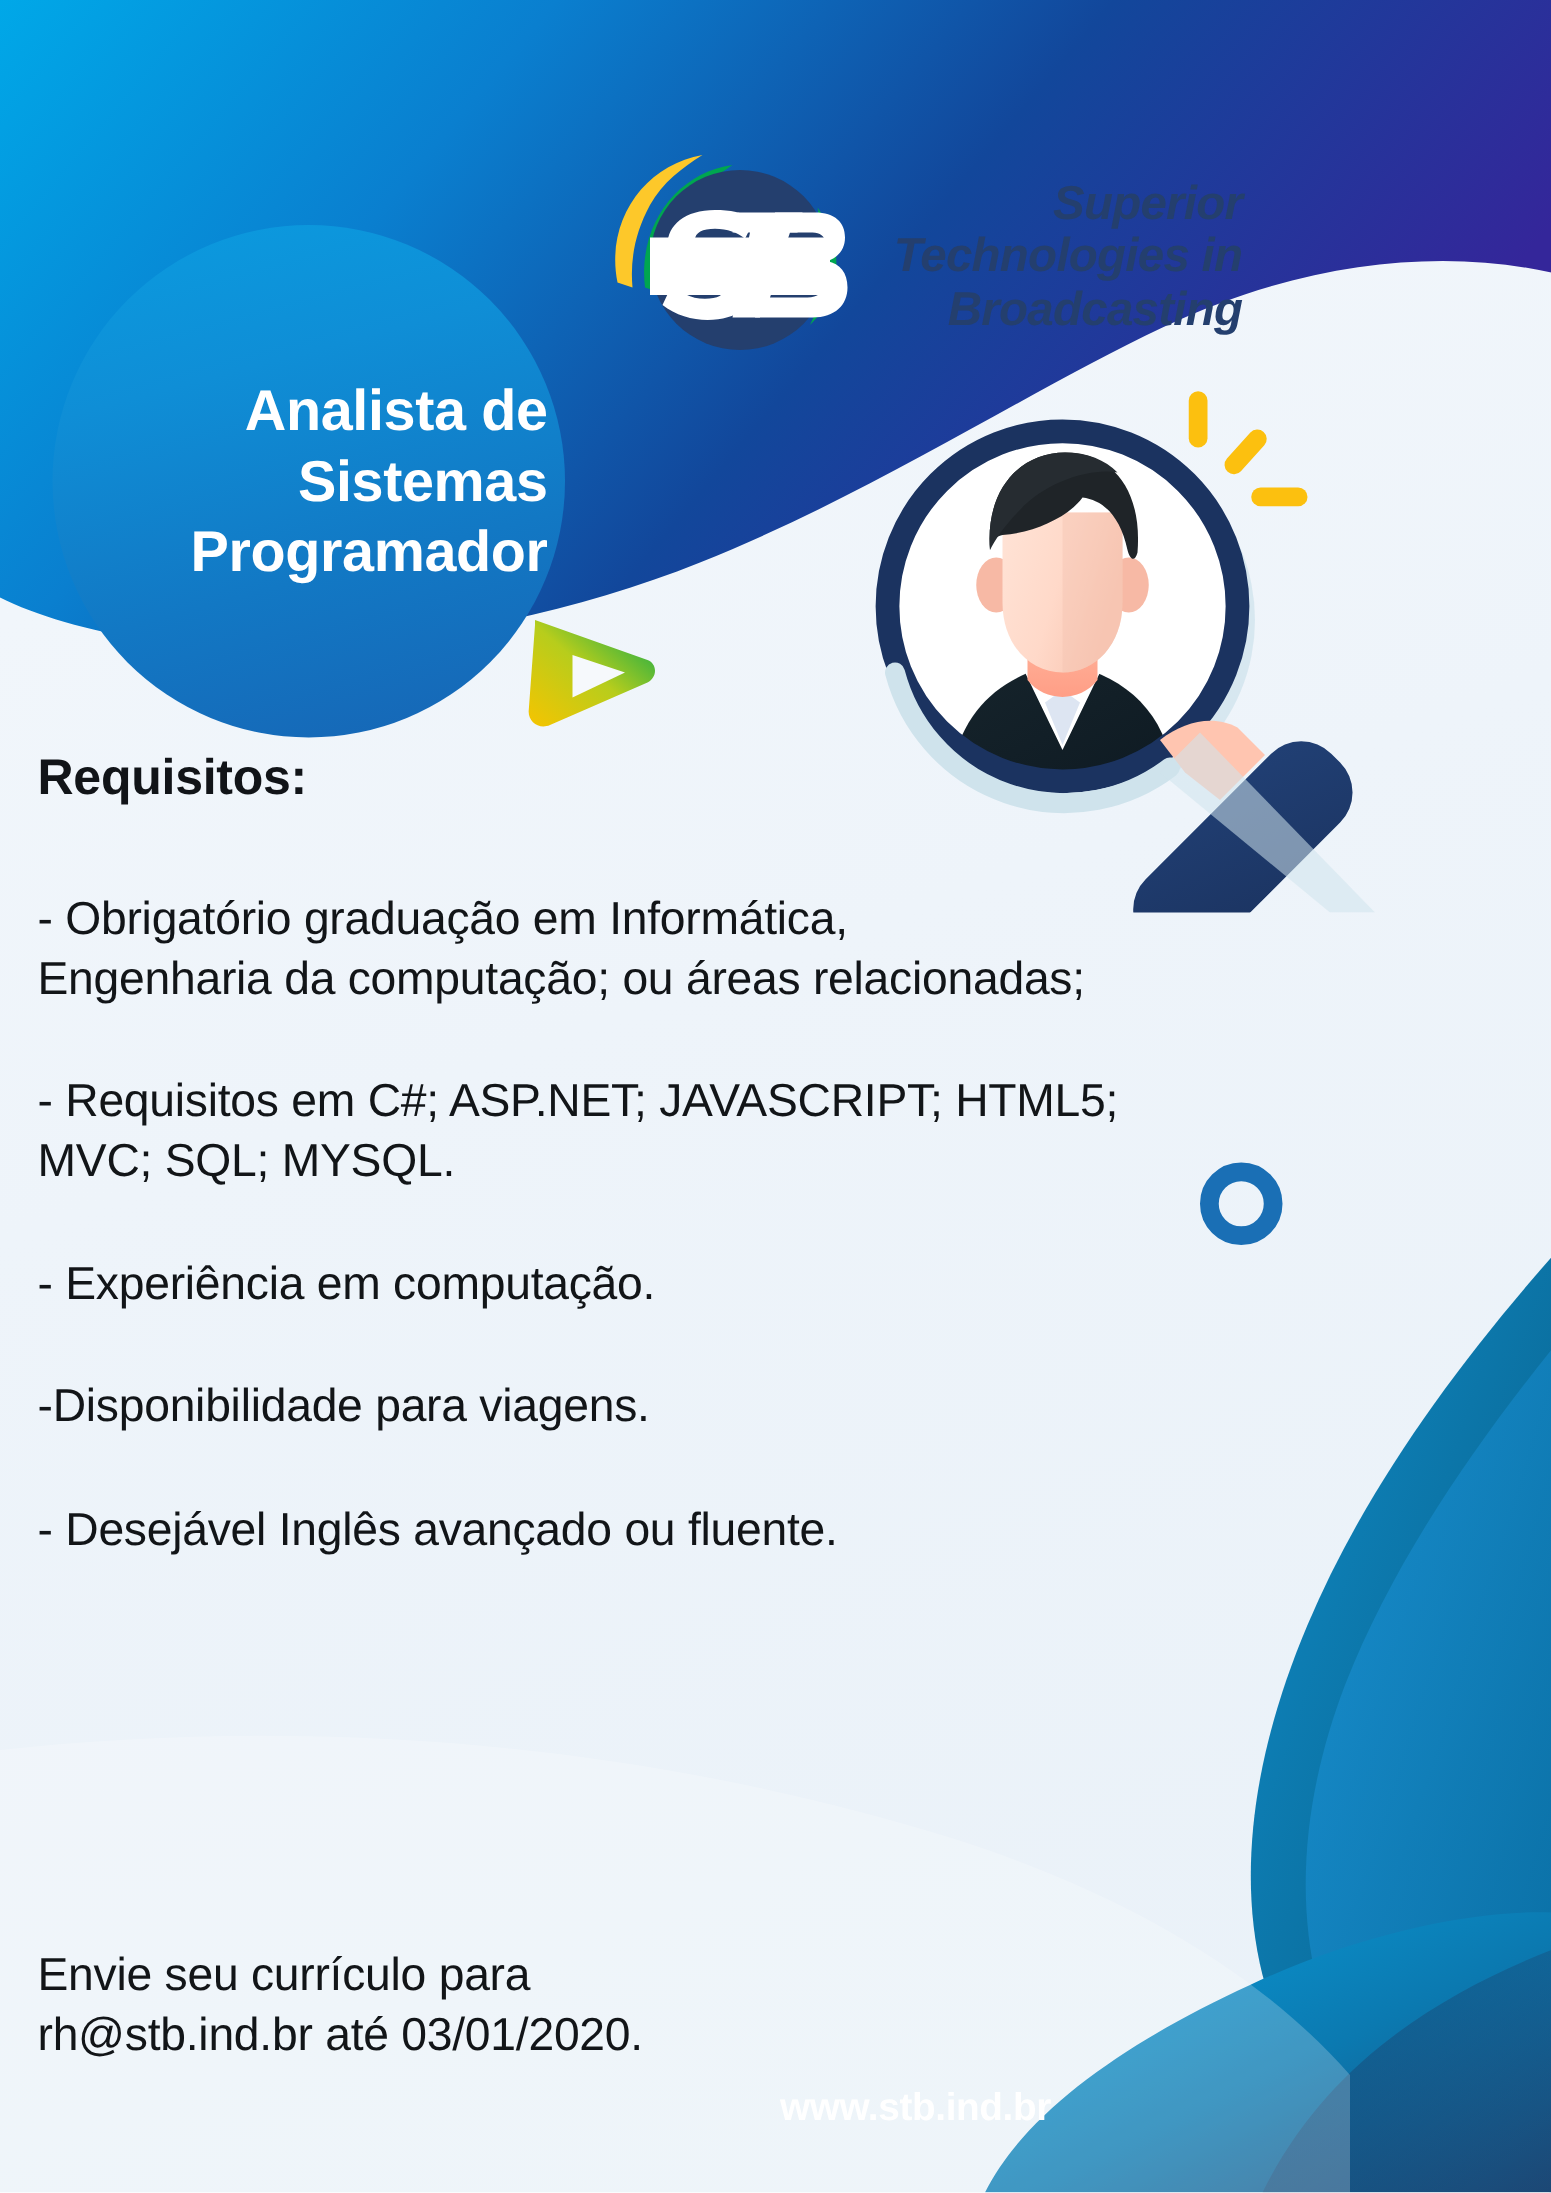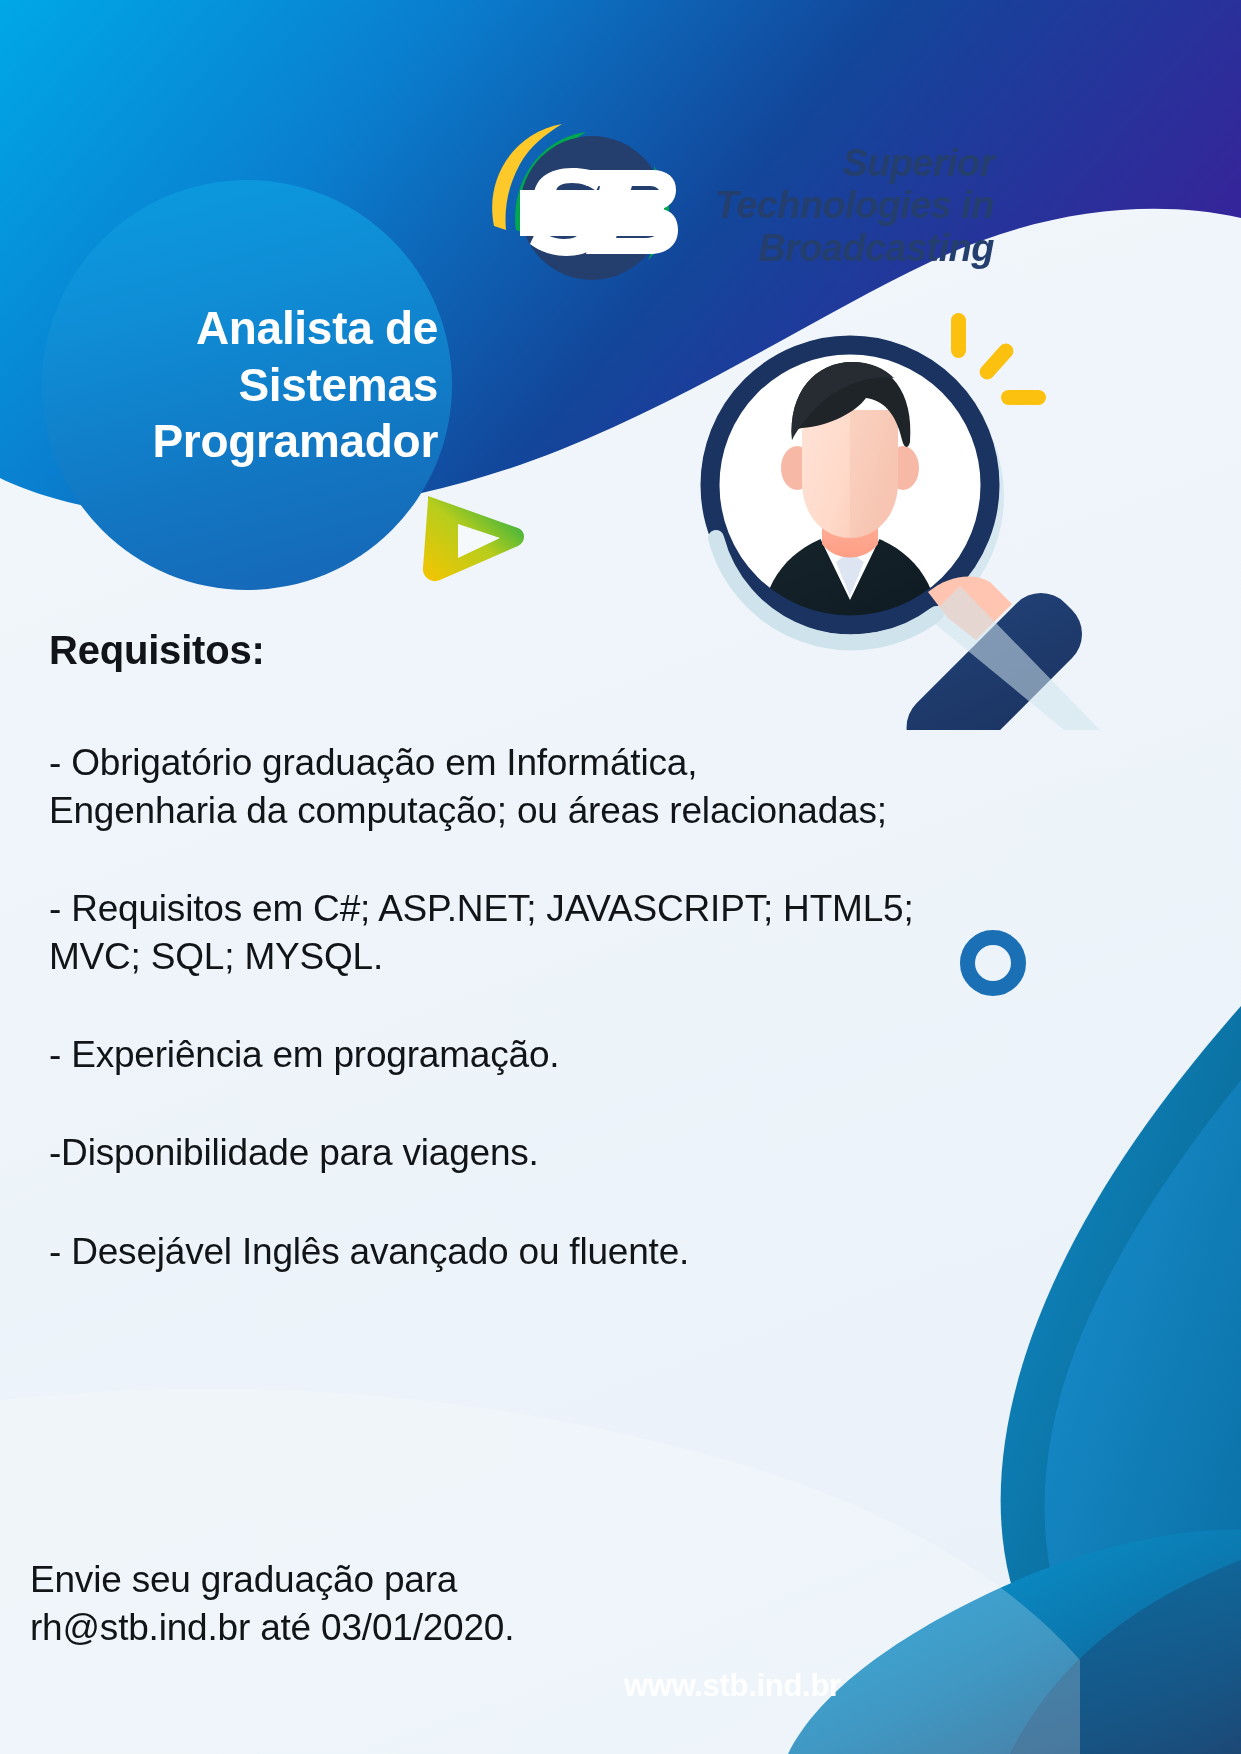--- a/index.html
+++ b/index.html
@@ -70,21 +70,21 @@
     position:absolute; left:960px; top:930px;
     width:66px; height:66px; border-radius:50%;
     border:15px solid #1a6fb5;
     background:transparent; z-index:6;
   }
 
   
   #play-triangle { position:absolute; left:414px; top:480px; width:110px; height:110px; z-index:6; }
 
   
-  #content { position:absolute; left:30px; top:628px; width:1010px; z-index:9;margin-left:19px; }
+  #content { position:absolute; left:30px; top:600px; width:1010px; z-index:9; }
   #req-heading {
     font-size:40px; font-weight:bold; color:#111418;
     letter-spacing:-0.2px; margin-bottom:66px;
   }
   .req-item {
     font-size:37px; color:#121518; line-height:1.30;
     margin-bottom:50px; white-space:pre-line; letter-spacing:-0.2px;
   }
 
   
@@ -281,25 +281,25 @@
 Broadcasting</div>
   </div>
 
   <div id="content">
     <div id="req-heading">Requisitos:</div>
 
     <div class="req-item">- Obrigatório graduação em Informática,
 Engenharia da computação; ou áreas relacionadas;</div>
     <div class="req-item">- Requisitos em C#; ASP.NET; JAVASCRIPT; HTML5;
 MVC; SQL; MYSQL.</div>
-    <div class="req-item">- Experiência em programação.</div>
+    <div class="req-item">- Experiência em computação.</div>
     <div class="req-item">-Disponibilidade para viagens.</div>
     <div class="req-item">- Desejável Inglês avançado ou fluente.</div>
   </div>
 
   <div id="contact">
-    <div>Envie seu graduação para</div>
+    <div>Envie seu currículo para</div>
     <div><span class="em">rh@stb.ind.br</span><span> até 03/01/2020.</span></div>
   </div>
 
   <div id="site-url">www.stb.ind.br</div>
 
 </div>
 
 </body></html>

